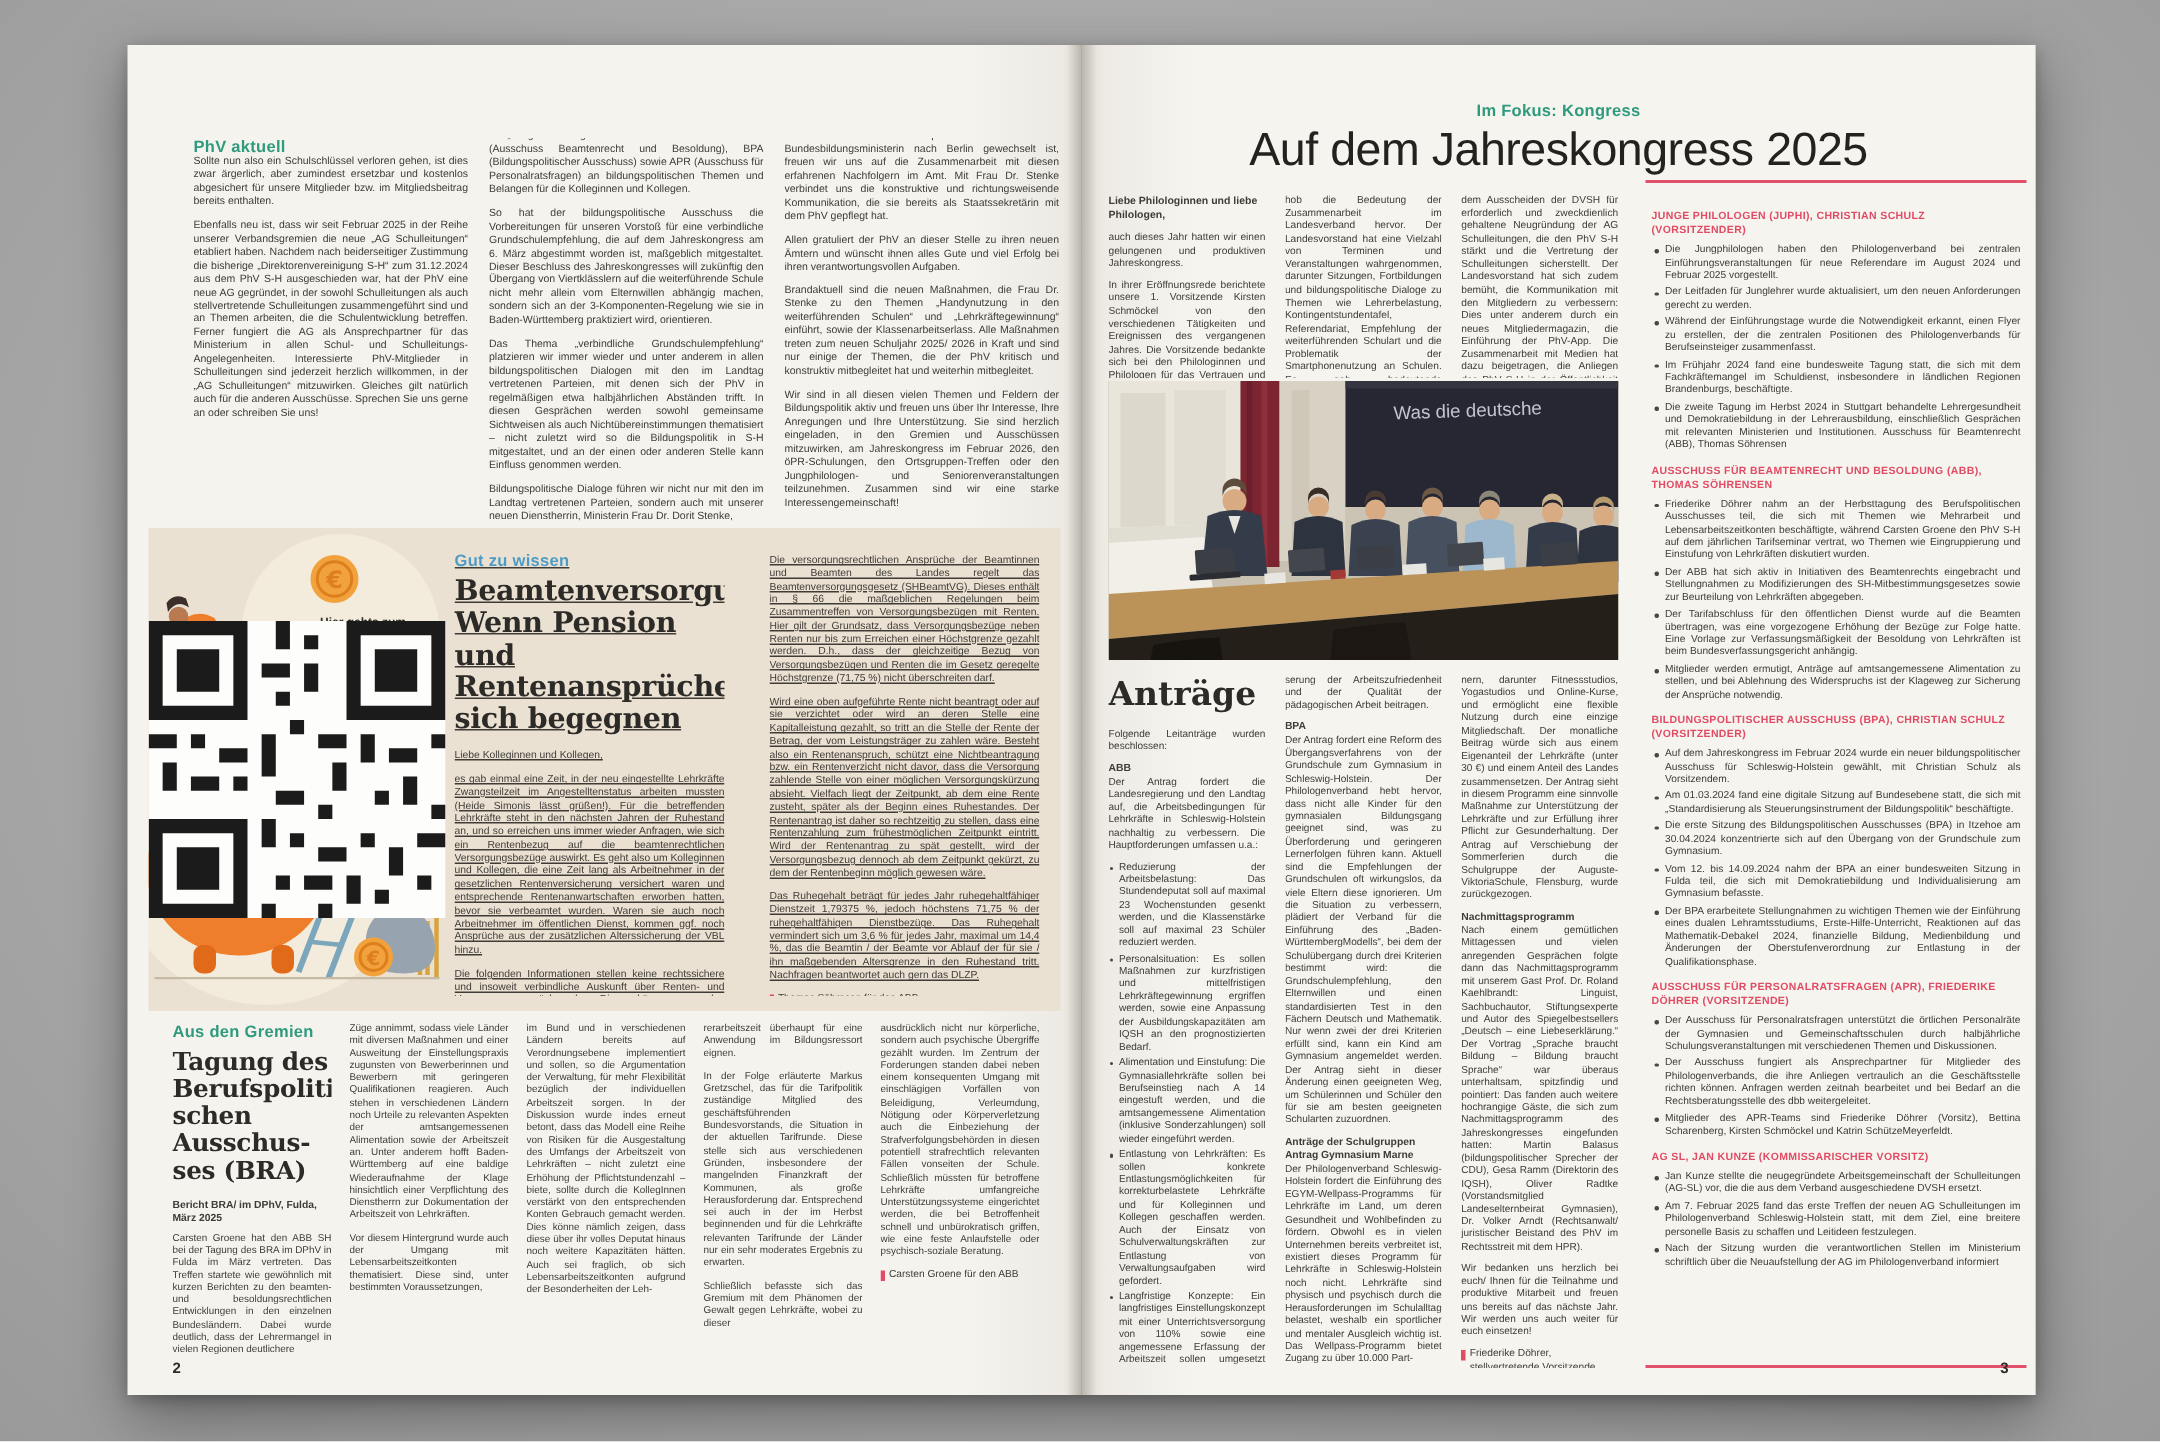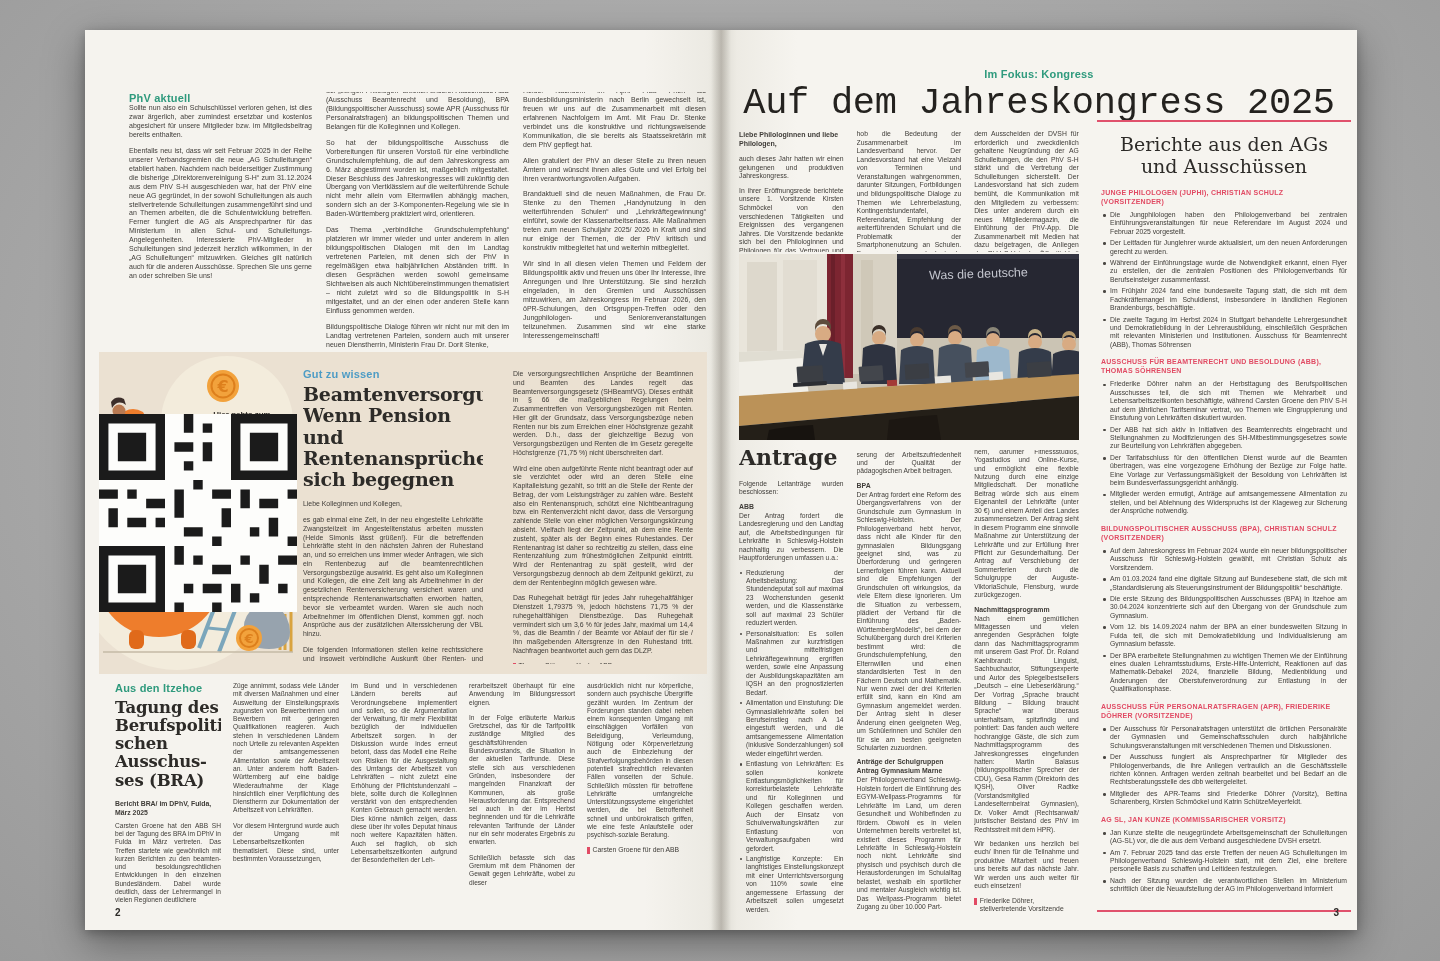--- a/index.html
+++ b/index.html
@@ -28,48 +28,48 @@
   .pl-top{position:absolute;left:30px;top:62px;width:578px;height:268px;display:flex;gap:14px;overflow:hidden;margin-left:14px;}
   .pl-top .col{width:183px;overflow:hidden;}
   .pl-top .col.up{margin-top:-14px;}
 
   
   .infobox{position:absolute;left:14px;top:322px;width:608px;height:322px;background:var(--beige);overflow:hidden;}
   .illu{position:absolute;left:0;top:0;width:198px;height:322px;}
   .illu svg{position:absolute;left:0;top:0;width:198px;height:322px;}
   .qr-caption{position:absolute;left:92px;top:58px;width:102px;font-size:8px;font-weight:bold;line-height:1.3;text-align:center;color:#2f2c28;}
   .qr{position:absolute;left:118px;top:100px;width:46px;height:46px;}
-  .ib-main{position:absolute;left:204px;top:16px;right:14px;bottom:10px;display:flex;gap:30px;overflow:hidden;}
+  .ib-main{position:absolute;left:204px;top:16px;right:14px;bottom:10px;display:flex;gap:30px;overflow:hidden;text-decoration:underline;}
   .ib-colA,.ib-colB{width:188px;overflow:hidden;}
   .ib-colA h2{font-family:"DejaVu Serif","Liberation Serif",serif;font-size:19px;line-height:1.12;color:#2d2b28;margin:4px 0 10px;letter-spacing:-.2px;}
   .ib-colA p,.ib-colB p{font-size:6.9px;line-height:1.27;}
   .ib-colB{padding-top:2px;}
 
   
   .gremien{position:absolute;left:30px;top:652px;width:578px;height:232px;display:flex;gap:12px;overflow:hidden;}
   .gremien .col{width:106px;overflow:hidden;}
   .gremien p{font-size:6.6px;line-height:1.26;}
   .gremien h3{font-family:"DejaVu Serif","Liberation Serif",serif;font-size:16.5px;line-height:1.1;color:#2d2b28;margin:5px 0 10px;letter-spacing:-.2px;}
   .gremien h5{font-size:6.9px;font-weight:bold;margin:0 0 4px;line-height:1.3;}
   .pagenum{position:absolute;bottom:12px;font-size:10px;font-weight:bold;color:#2d2b28;}
   .pagenum.pl{left:30px;}
   .pagenum.pr{right:18px;}
 
   
   .pr-kicker{position:absolute;left:0;top:38px;width:100%;text-align:center;}
-  .pr-headline{position:absolute;left:0;top:52px;width:100%;text-align:center;font-family:Liberation Mono, monospace;font-size:37px;color:#24221f;letter-spacing:-.3px;}
+  .pr-headline{position:absolute;left:0;top:52px;width:100%;text-align:center;font-family:Liberation Sans, sans-serif;font-size:31px;color:#24221f;letter-spacing:-.3px;}
   .pr-main{position:absolute;left:18px;top:100px;width:340px;}
   .intro-cols{display:flex;gap:13px;height:122px;overflow:hidden;}
   .intro-cols .col{width:104.6px;overflow:hidden;}
   .intro-cols p{font-size:6.8px;line-height:1.26;margin:0 0 6px;}
   .greet{font-size:7px;font-weight:bold;line-height:1.3;margin-bottom:7px;}
   .photo{position:relative;margin-top:2px;width:340px;height:186px;overflow:hidden;background:#c9c2b3;}
   .photo svg{position:absolute;left:0;top:0;width:100%;height:100%;}
   .screen-text{position:absolute;left:190px;top:12px;width:150px;color:#c3c5ce;font-size:12.5px;transform:rotate(-2deg);white-space:nowrap;}
-  .ant-cols{display:flex;gap:13px;margin-top:10px;height:462px;overflow:hidden;align-items:center;}
+  .ant-cols{display:flex;gap:13px;margin-top:10px;height:462px;overflow:hidden;}
   .ant-cols .col{width:104.6px;overflow:hidden;}
   .ant-cols p,.ant-cols li{font-size:6.7px;line-height:1.26;}
   .ant-cols p{margin:0 0 6px;}
   .ant-h{font-family:"DejaVu Serif","Liberation Serif",serif;font-size:22px;color:#2d2b28;margin:0 0 10px;}
   h4.bh{font-size:6.9px;font-weight:bold;margin:2px 0 2px;}
   ul.dots{list-style:none;margin:0 0 4px;}
   ul.dots li{position:relative;padding-left:7px;margin:0 0 2px;text-align:justify;}
   ul.dots li::before{content:"";position:absolute;left:1px;top:3px;width:2.4px;height:2.4px;background:#4a4742;border-radius:50%;}
   .byline{display:flex;gap:3px;align-items:flex-start;margin-top:6px;}
   .byline .mark{width:2.6px;height:7px;background:var(--ared);margin-top:1px;flex:none;}
@@ -209,21 +209,21 @@
             <div class="byline">
               <span class="mark"></span>
               <span class="txt">Thomas Söhrnsen für den ABB</span>
             </div>
           </div>
         </div>
       </div>
 
       <div class="gremien">
         <div class="col">
-          <div class="kicker">Aus den Itzehoe</div>
+          <div class="kicker">Aus den Gremien</div>
           <h3>Tagung des Berufspoliti­schen Ausschus­ses (BRA)</h3>
           <h5>Bericht BRA/ im DPhV, Fulda, März 2025</h5>
           <div>
               <p>Carsten Groene hat den ABB SH bei der Tagung des BRA im DPhV in Fulda im März vertreten. Das Treffen startete wie gewöhnlich mit kurzen Berichten zu den beamten- und besoldungsrechtlichen Entwicklungen in den einzelnen Bundesländern. Dabei wurde deutlich, dass der Lehrermangel in vielen Regionen deutlichere</p>
             </div>
         </div>
         <div class="col">
             <p>Züge annimmt, sodass viele Länder mit diversen Maßnahmen und einer Ausweitung der Einstellungspraxis zugunsten von Bewerberinnen und Bewerbern mit geringeren Qualifikationen reagieren. Auch stehen in verschiedenen Ländern noch Urteile zu relevanten Aspekten der amtsangemessenen Alimentation sowie der Arbeitszeit an. Unter anderem hofft Baden-Württemberg auf eine baldige Wiederaufnahme der Klage hinsichtlich einer Verpflichtung des Dienstherrn zur Dokumentation der Arbeitszeit von Lehrkräften.</p>
             <p>Vor diesem Hintergrund wurde auch der Umgang mit Lebensarbeitszeitkonten thematisiert. Diese sind, unter bestimmten Voraussetzungen,</p>
           </div>
@@ -363,21 +363,20 @@
               <span class="txt">
                 <span>Friederike Döhrer,</span><br>
                 <span>stellvertretende Vorsitzende</span>
               </span>
             </div>
           </div>
         </div>
       </div>
 
       <aside class="sidebar">
-        <div class="sb-title">Berichte aus den AGs und Ausschüssen</div>
         <div class="sb-sec">
           <h4>JUNGE PHILOLOGEN (JUPHI), CHRISTIAN SCHULZ (VORSITZENDER)</h4>
           <ul>
               <li>Die Jungphilologen haben den Philologenverband bei zentralen Einführungsveranstaltungen für neue Referendare im August 2024 und Februar 2025 vorgestellt.</li>
               <li>Der Leitfaden für Junglehrer wurde aktualisiert, um den neuen Anforderungen gerecht zu werden.</li>
               <li>Während der Einführungstage wurde die Notwendigkeit erkannt, einen Flyer zu erstellen, der die zentralen Positionen des Philologenverbands für Berufseinsteiger zusammenfasst.</li>
               <li>Im Frühjahr 2024 fand eine bundesweite Tagung statt, die sich mit dem Fachkräftemangel im Schuldienst, insbesondere in ländlichen Regionen Brandenburgs, beschäftigte.</li>
               <li>Die zweite Tagung im Herbst 2024 in Stuttgart behandelte Lehrergesundheit und Demokratiebildung in der Lehrerausbildung, einschließlich Gesprächen mit relevanten Ministerien und Institutionen. Ausschuss für Beamtenrecht (ABB), Thomas Söhrensen</li>
             </ul>
         </div>

